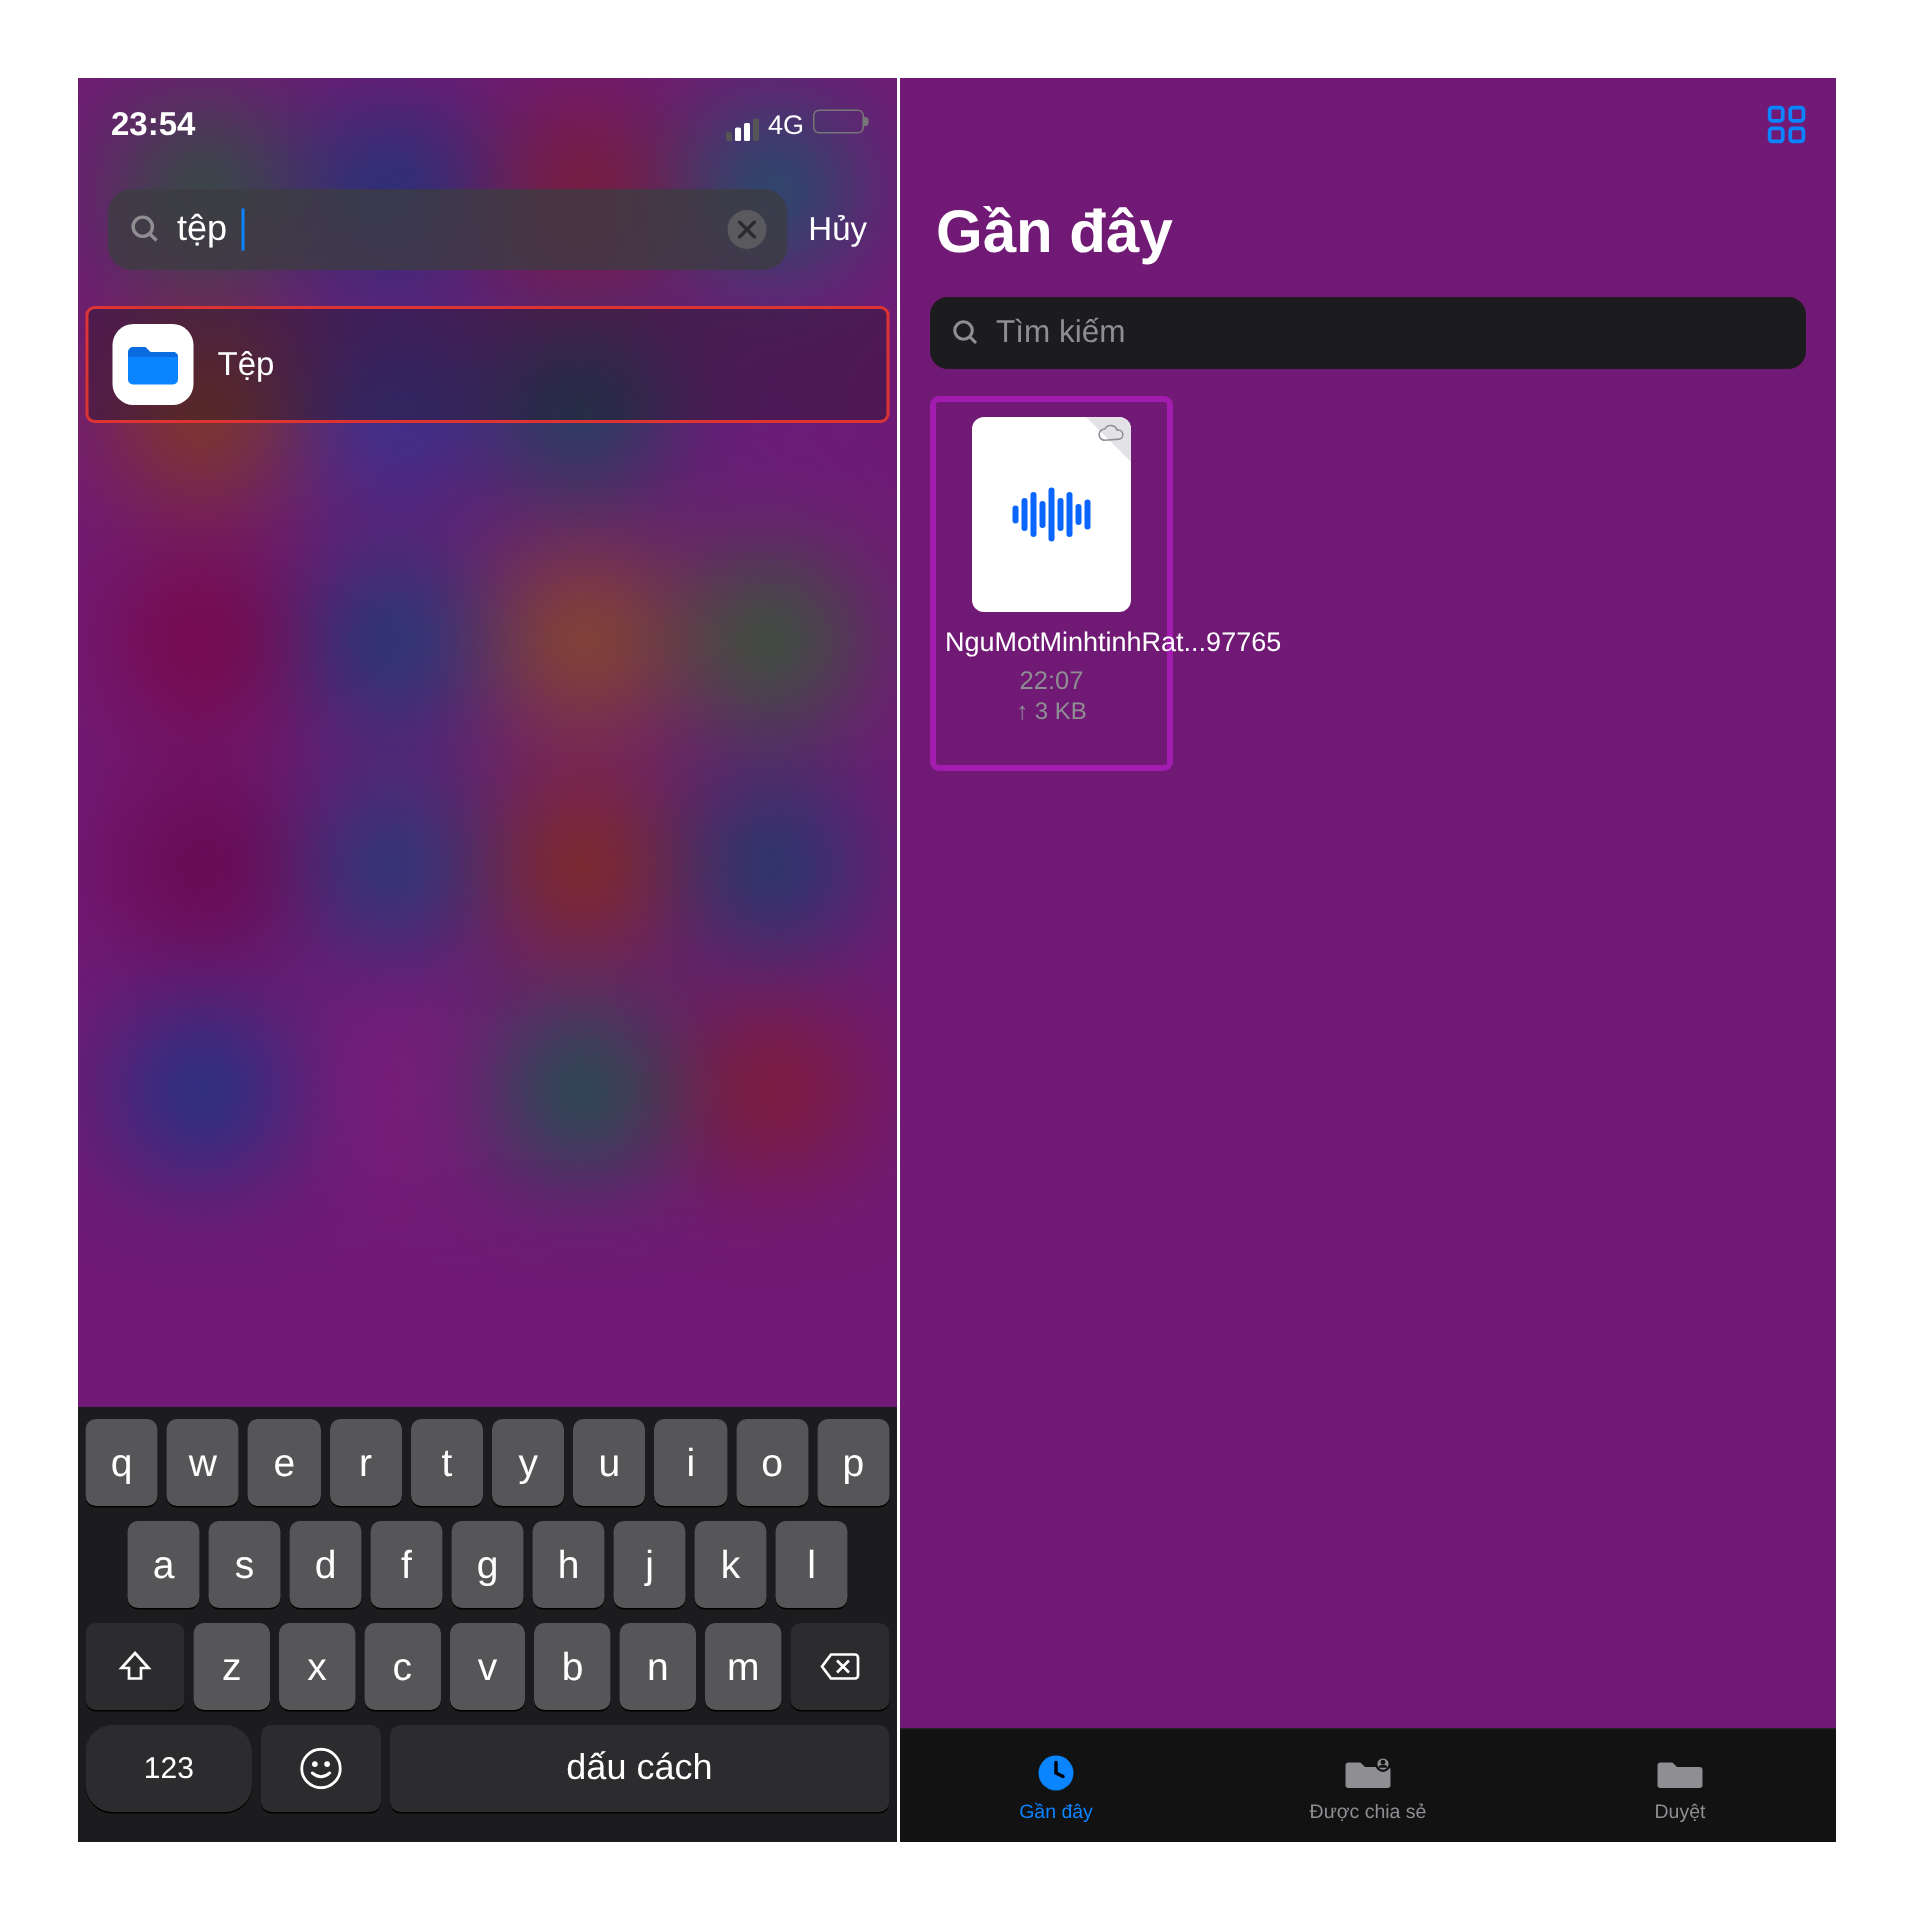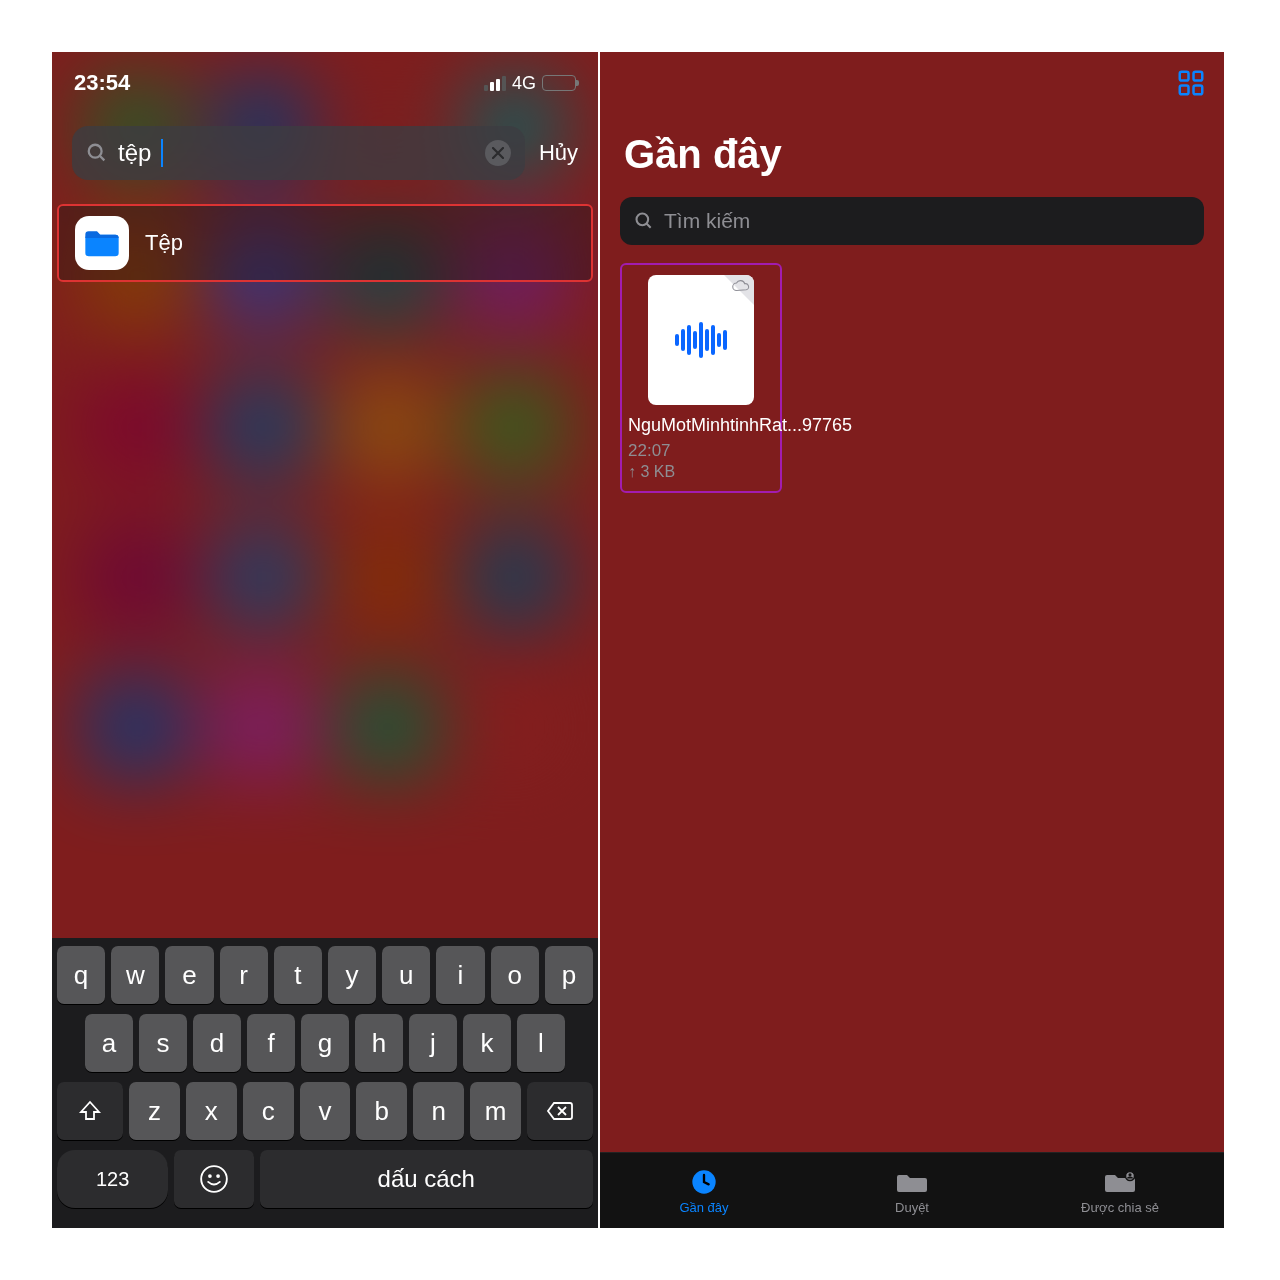--- a/index.html
+++ b/index.html
@@ -1,26 +1,26 @@
 <!DOCTYPE html>
 <html><head>
 <meta charset="utf-8">
 <style>
   * { margin: 0; padding: 0; box-sizing: border-box; font-family: -apple-system, "Helvetica Neue", Arial, sans-serif; }
   body { background: #fff; width: 1280px; height: 1280px; overflow: hidden; }
   .wrap { display: flex; width: 1180px; height: 1180px; margin: 50px; }
-  .pane { background: #7f1d1d; position: relative; overflow: hidden; }
+  .pane { background: #701a75; position: relative; overflow: hidden; }
   .paneL { width: 550px; border-right: 2px solid #fff; border-left: 2px solid #fff; border-top: 2px solid #fff; border-bottom: 2px solid #fff;}
   .paneR { width: 626px; border: 2px solid #fff; border-left: none;}
   
   .blurbg { position: absolute; inset: 0; filter: blur(40px) brightness(0.6); }
   .blurbg .row { display: flex; justify-content: space-around; padding: 30px 20px; }
   .blurbg .dot { width: 90px; height: 90px; border-radius: 22px; }
   .status { position: relative; display: flex; justify-content: space-between; align-items: center; padding: 18px 22px 8px; color: #fff; font-size: 22px; font-weight: 600; z-index: 2;}
-  .status .right { display: flex; align-items: center; gap: 6px; font-size: 18px; font-weight: 500;}
+  .status .right { display: flex; gap: 6px; font-size: 18px; font-weight: 500;}
   .sigbars { display: inline-flex; align-items: flex-end; gap: 2px; }
   .sigbars span { width: 4px; background: #555; border-radius: 1px; }
   .sigbars span.on { background: #fff; }
   .batt { width: 34px; height: 16px; border: 1.5px solid #777; border-radius: 4px; position: relative; }
   .batt::after { content:""; position: absolute; right:-4px; top:4px; width:3px; height:6px; background:#777; border-radius:0 2px 2px 0;}
   .batt .fill { background:#fff; height:100%; width:82%; border-radius:2px;}
   .searchRow { position: relative; display: flex; align-items: center; gap: 14px; padding: 22px 20px 18px; z-index: 2;}
   .searchBox { flex: 1; background: rgba(60,60,65,0.78); border-radius: 16px; height: 54px; display: flex; align-items: center; padding: 0 14px; gap: 10px;}
   .searchBox .sicon { color: #8e8e93; }
   .searchBox .txt { color: #fff; font-size: 24px; font-weight: 400; }
@@ -41,21 +41,21 @@
   .krow.r2 { padding: 0 28px;}
   .key.shift, .key.back { flex:1.3; }
   .key.n123 { flex:1.4; font-size:20px;border-radius:18px; }
   .key.emoji { flex:1; font-size:26px;}
   .krow.bottom .key.go { flex:1.9;}
   
   .topBar { display:flex; justify-content:flex-end; padding:16px 18px 6px;}
   .viewToggle { color:#0a84ff; }
   .title { color:#fff; font-size:40px; font-weight:700; padding: 24px 24px 12px;}
   .searchR { margin: 8px 20px 18px; background:#1c1c1e; border-radius:12px; height:48px; display:flex; align-items:center; gap:10px; padding:0 14px; color:#8e8e93; font-size:21px;}
-  .fileWrap { margin: 12px 20px; width:162px; border:2px solid #a21caf; border-radius:6px; padding:6px 6px 10px; }
+  .fileWrap { margin: 12px 20px; width:162px; border:4px solid #a21caf; border-radius:6px; padding:6px 6px 26px; text-align:center;}
   .thumb { width:106px; height:130px; background:#fff; border-radius:8px; margin:4px auto 10px; position:relative; display:flex; align-items:center; justify-content:center;}
   .thumb .fold { position:absolute; top:0; right:0; width:0; height:0; border-top:30px solid #e3e3e7; border-left:30px solid transparent; border-top-right-radius:8px;}
   .thumb .cloud { position:absolute; top:4px; right:4px; color:#9aa; font-size:15px;}
   .wave { display:flex; align-items:center; gap:2px;}
   .wave span { width:4px; background:#0a66ff; border-radius:2px;}
   .fname { color:#fff; font-size:18px; line-height:1.2; }
   .ftime { color:#8e8e93; font-size:17px; margin-top:4px;}
   .fsize { color:#8e8e93; font-size:16px; margin-top:2px;}
   .tabbar { position:absolute; bottom:0; left:0; right:0; height:76px; background:#121212; display:flex; justify-content:space-around; align-items:center; border-top:1px solid #222;}
   .tab { text-align:center; color:#8e8e93; font-size:13px; flex:1;}
@@ -252,30 +252,30 @@
               <circle cx="12" cy="12" r="10"></circle>
               <path d="M12 6 V12 L16 14" stroke="#000" stroke-width="2" fill="none" stroke-linecap="round"></path>
             </svg>
           </div>
         <div>Gần đây</div>
       </div>
       <div class="tab">
         <div class="ticon">
             <svg width="34" height="28" viewBox="0 0 34 24" fill="#8e8e93">
               <path d="M2 7 a2 2 0 0 1 2-2 h8 l3 3 h15 a2 2 0 0 1 2 2 v10 a2 2 0 0 1-2 2 H4 a2 2 0 0 1-2-2 Z"></path>
-            </svg>
-          </div>
-        <div>Duyệt</div>
+              <circle cx="27" cy="6" r="4.5" fill="#8e8e93" stroke="#121212" stroke-width="1.5"></circle>
+              <circle cx="27" cy="4.8" r="1.6" fill="#121212"></circle>
+              <path d="M24 8.5 a3 2 0 0 1 6 0" fill="#121212"></path>
+            </svg>
+          </div>
+        <div>Được chia sẻ</div>
       </div>
       <div class="tab">
         <div class="ticon">
             <svg width="34" height="28" viewBox="0 0 34 24" fill="#8e8e93">
               <path d="M2 7 a2 2 0 0 1 2-2 h8 l3 3 h15 a2 2 0 0 1 2 2 v10 a2 2 0 0 1-2 2 H4 a2 2 0 0 1-2-2 Z"></path>
-              <circle cx="27" cy="6" r="4.5" fill="#8e8e93" stroke="#121212" stroke-width="1.5"></circle>
-              <circle cx="27" cy="4.8" r="1.6" fill="#121212"></circle>
-              <path d="M24 8.5 a3 2 0 0 1 6 0" fill="#121212"></path>
-            </svg>
-          </div>
-        <div>Được chia sẻ</div>
+            </svg>
+          </div>
+        <div>Duyệt</div>
       </div>
     </div>
   </div>
 </div>
 
 </body></html>

